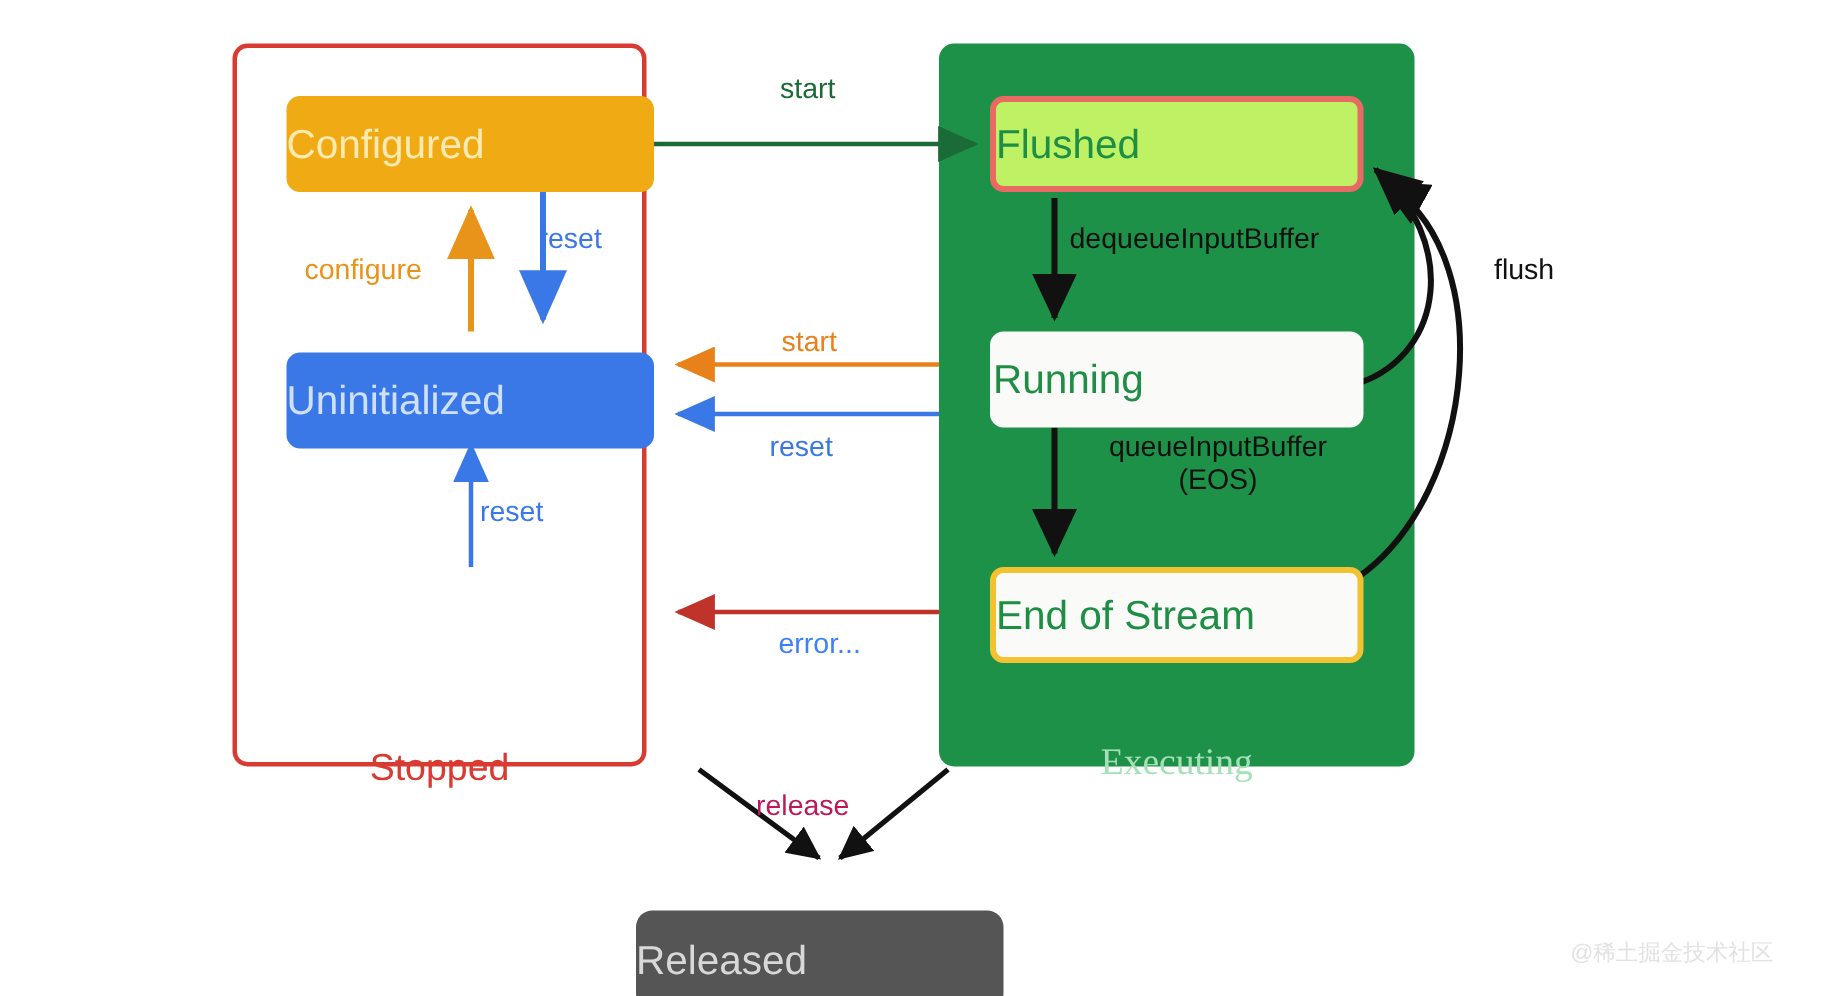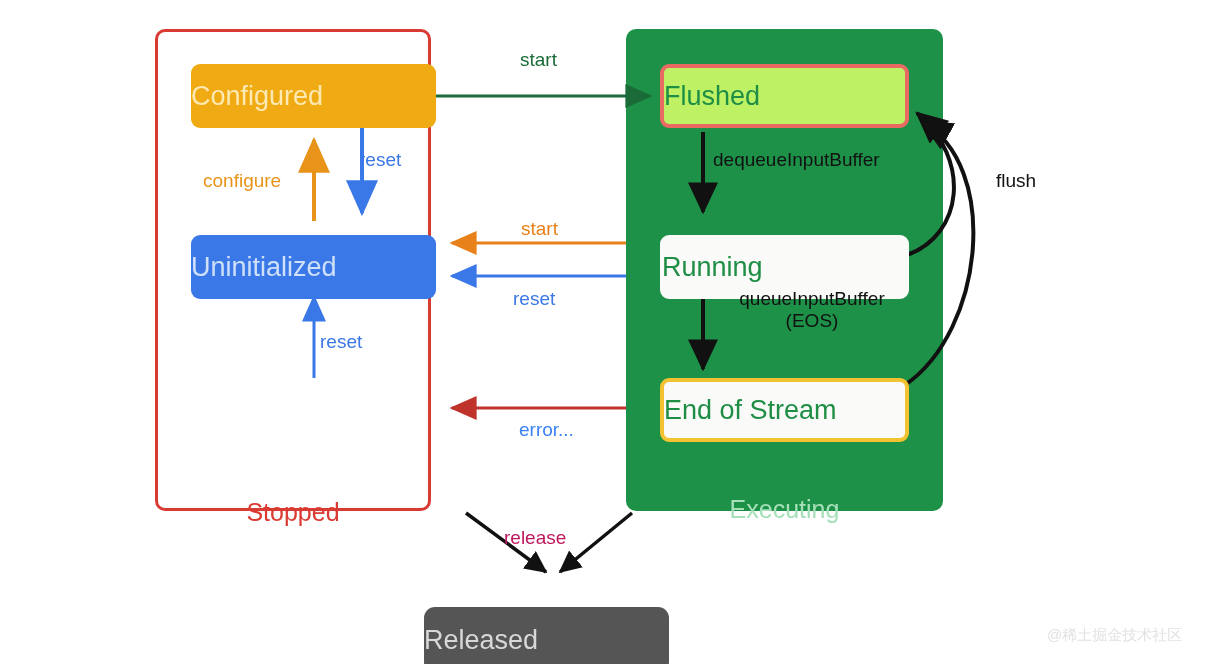--- a/index.html
+++ b/index.html
@@ -17,34 +17,34 @@
 
   .edge-label{position:absolute;font-size:19px;white-space:nowrap;}
   .edge-label.center{text-align:center;}
 
   
   #grp-stopped{left:155px;top:29px;width:276px;height:482px;
       border:3px solid #D93B33;border-radius:10px;background:#ffffff;padding-left:43px;}
   #grp-stopped .grp-label{left:0;top:466px;color:#D93B33;}
   #grp-executing{left:626px;top:29px;width:317px;height:482px;
       background:#1E9148;border-radius:10px;}
-  #grp-executing .grp-label{left:0;top:466px;color:#A6E0B9;}
+  #grp-executing .grp-label{left:0;top:466px;color:#A6E0B9;font-family:Liberation Serif, serif;}
 
   
   #node-configured{left:191px;top:64px;width:245px;height:64px;
       background:#F0AB14;color:#FDE9B2;}
   #node-uninitialized{left:191px;top:221px;width:245px;height:64px;
       background:#3B78E7;color:#CFE0FB;margin-top:14px;}
   #node-error{left:191px;top:378px;width:245px;height:64px;
       background:#D93B33;color:#FFFFFF;}
 
   
   #node-flushed{left:660px;top:64px;width:249px;height:64px;
       background:#bef264;color:#1E8E45;border:4px solid #E86A63;}
-  #node-running{left:660px;top:235px;width:249px;height:64px;
+  #node-running{left:660px;top:221px;width:249px;height:64px;
       background:#FAFAF8;color:#1E8E45;border:2px solid #FAFAF8;}
   #node-eos{left:660px;top:378px;width:249px;height:64px;
       background:#FAFAF8;color:#1E8E45;border:4px solid #F2C230;}
 
   
   #node-released{left:424px;top:607px;width:245px;height:66px;
       background:#555555;color:#D8D8D8;border-radius:11px;}
 
   
   #lbl-start{left:520px;top:49px;color:#1A6B37;}

